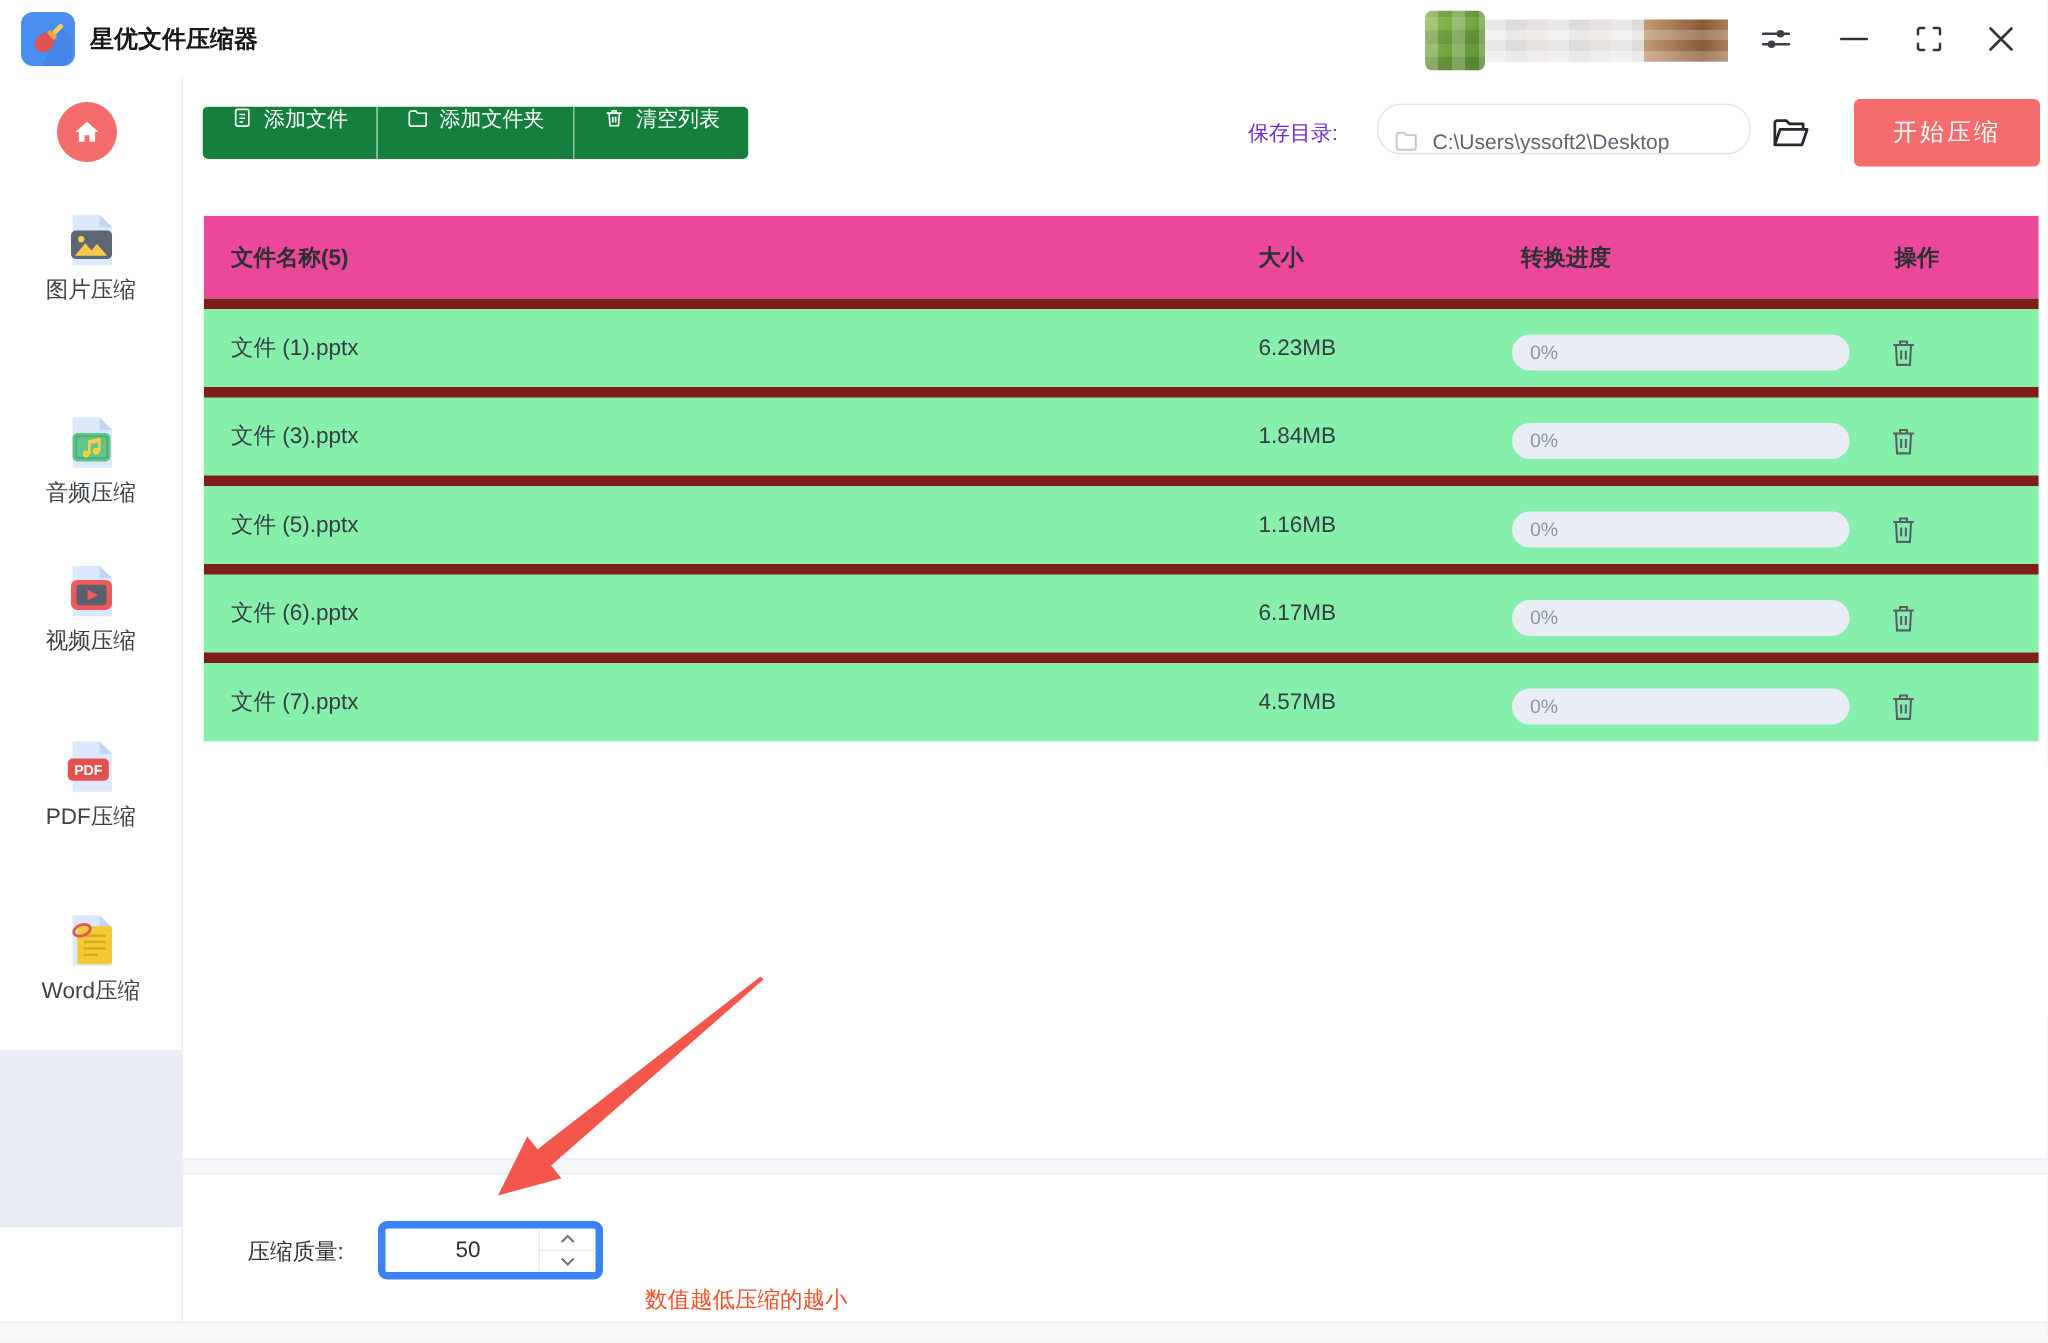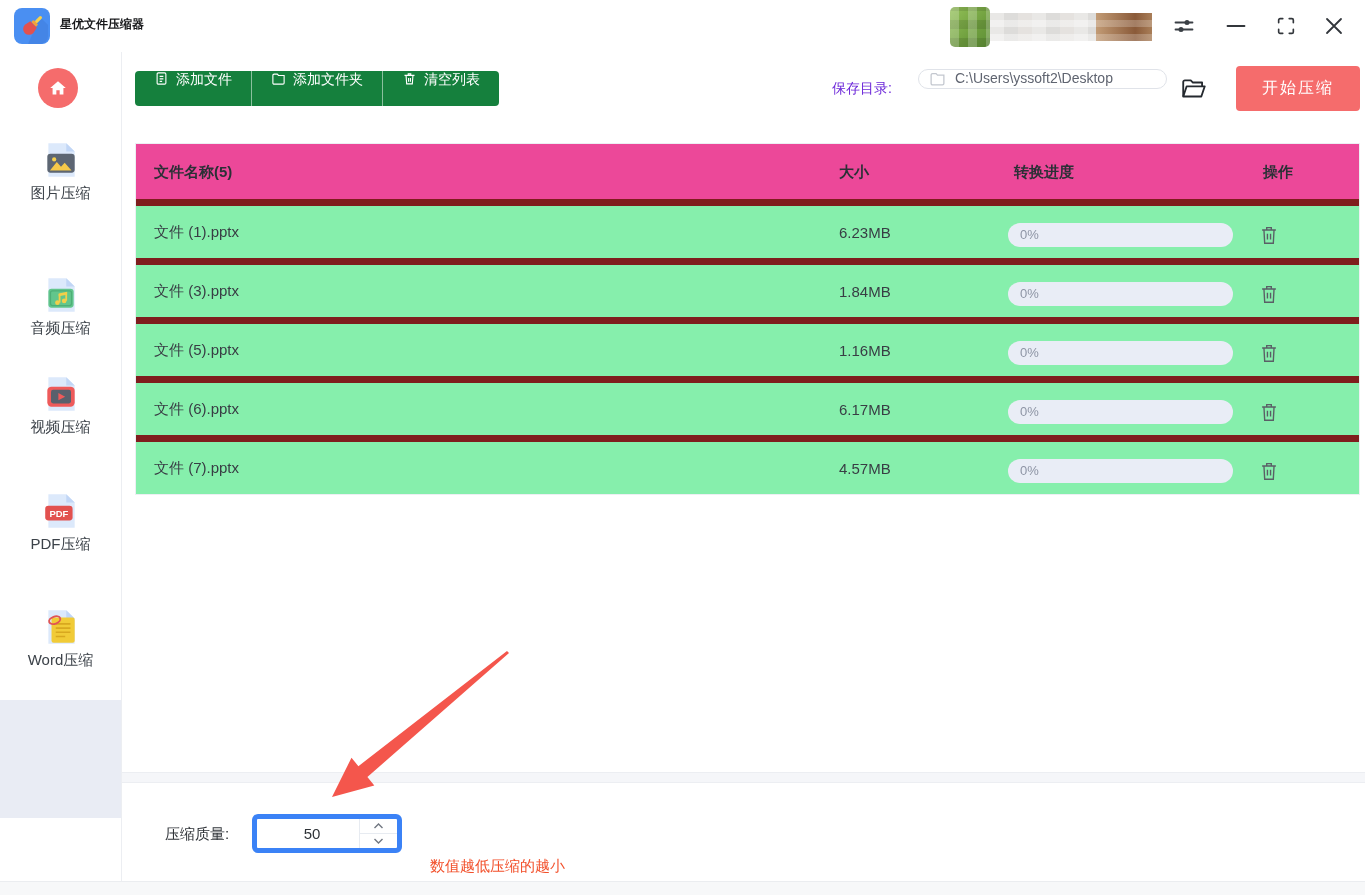--- a/index.html
+++ b/index.html
@@ -5,21 +5,21 @@
   * { margin:0; padding:0; box-sizing:border-box; }
   html,body { background:#e9e9e9; }
   .window {
     position:relative; width:1365px; height:895px; background:#fff;
     font-family:"Liberation Sans", sans-serif; overflow:hidden;
   }
 
   
   .titlebar { position:absolute; left:0; top:0; width:1365px; height:52px; background:#fff; z-index:5; }
   .app-logo { position:absolute; left:14px; top:8px; width:36px; height:36px; }
-  .app-title { position:absolute; left:60px; top:16px; font-size:12px; font-weight:bold; color:#17181a; }
+  .app-title { position:absolute; left:60px; top:16px; font-size:16px; font-weight:bold; color:#17181a; }
   .account { position:absolute; left:950px; top:5px; width:205px; height:44px; cursor:pointer; }
   .avatar {
     position:absolute; left:0; top:2px; width:40px; height:40px; border-radius:5px;
     background:
       repeating-linear-gradient(90deg, rgba(255,255,255,.22) 0 9px, transparent 9px 18px),
       repeating-linear-gradient(0deg, rgba(0,0,0,.10) 0 9px, transparent 9px 18px),
       linear-gradient(135deg,#94c158,#6f9f3e 60%,#5d8f36);
   }
   .redacted {
     position:absolute; left:40px; top:8px; width:162px; height:28px;
@@ -42,21 +42,21 @@
   .side-item { position:absolute; left:0; width:121px; height:80px; text-align:center; cursor:pointer; }
   .side-item svg { display:block; margin:0 auto; }
   .side-label { display:block; margin-top:4px; font-size:15px; color:#3c4249; }
   .side-item.active .side-label { color:#f56c6c; font-weight:bold; }
 
   
   .btn-group { position:absolute; left:135px; top:71px; height:35px; display:flex; border-radius:4px; overflow:hidden; z-index:2; }
   .tb-btn { background:#15803d; color:#fff; font-size:14px; display:flex; gap:7px; padding:0 19px; cursor:pointer; white-space:nowrap; }
   .tb-btn + .tb-btn { border-left:1px solid rgba(255,255,255,.5); }
   .save-label { position:absolute; left:832px; top:80px; font-size:14px; color:#6d28d9; }
-  .dir-input { position:absolute; left:918px; top:69px; width:249px; height:20px; border:1px solid #e0e3e9; border-radius:16px; background:#fff; display:flex; align-items:flex-start; padding:0 10px; gap:9px; cursor:text; }
+  .dir-input { position:absolute; left:918px; top:69px; width:249px; height:34px; border:1px solid #e0e3e9; border-radius:16px; background:#fff; display:flex; align-items:flex-end; padding:0 10px; gap:9px; cursor:text; }
   .dir-text { font-size:14px; color:#5f6470; white-space:nowrap; overflow:hidden; }
   .browse-btn { position:absolute; left:1180px; top:76px; width:28px; height:26px; cursor:pointer; }
   .start-btn { position:absolute; left:1236px; top:66px; width:124px; height:45px; background:#f56c6c; border-radius:4px; color:#fff; font-size:16px; letter-spacing:2px; display:flex; align-items:center; justify-content:center; cursor:pointer; }
 
   
   .table { position:absolute; left:135px; top:143px; width:1225px; border:1px solid #edeff3; background:#fff; }
   .thead { position:relative; height:55px; background:#ec4899; }
   .trow { position:relative; height:59px; border-top:7px solid #7f1d1d; background:#86efac; }
   .cell { position:absolute; top:50%; transform:translateY(-50%); font-size:15px; color:#383d44; white-space:nowrap; }
   .thead .cell { font-weight:bold; color:#2b3036; }

